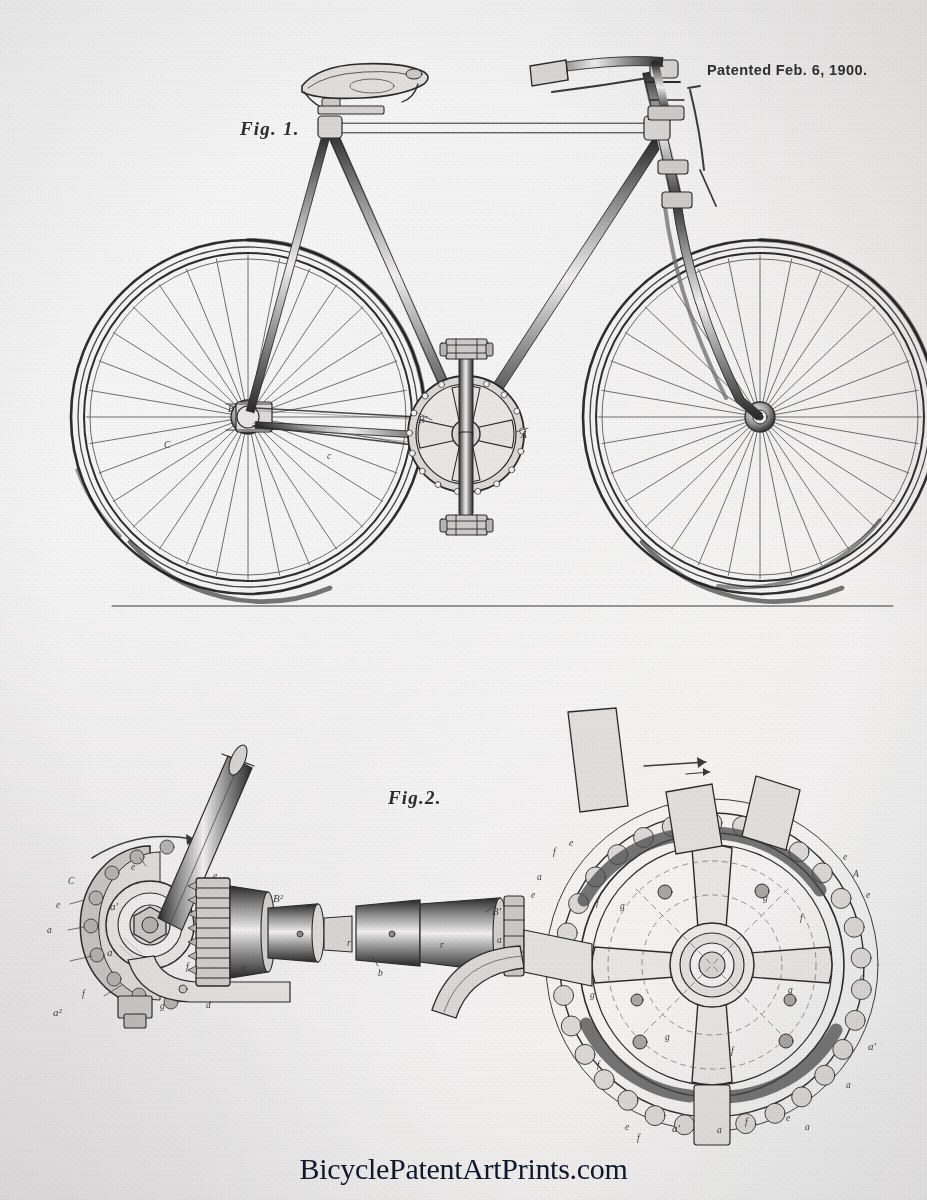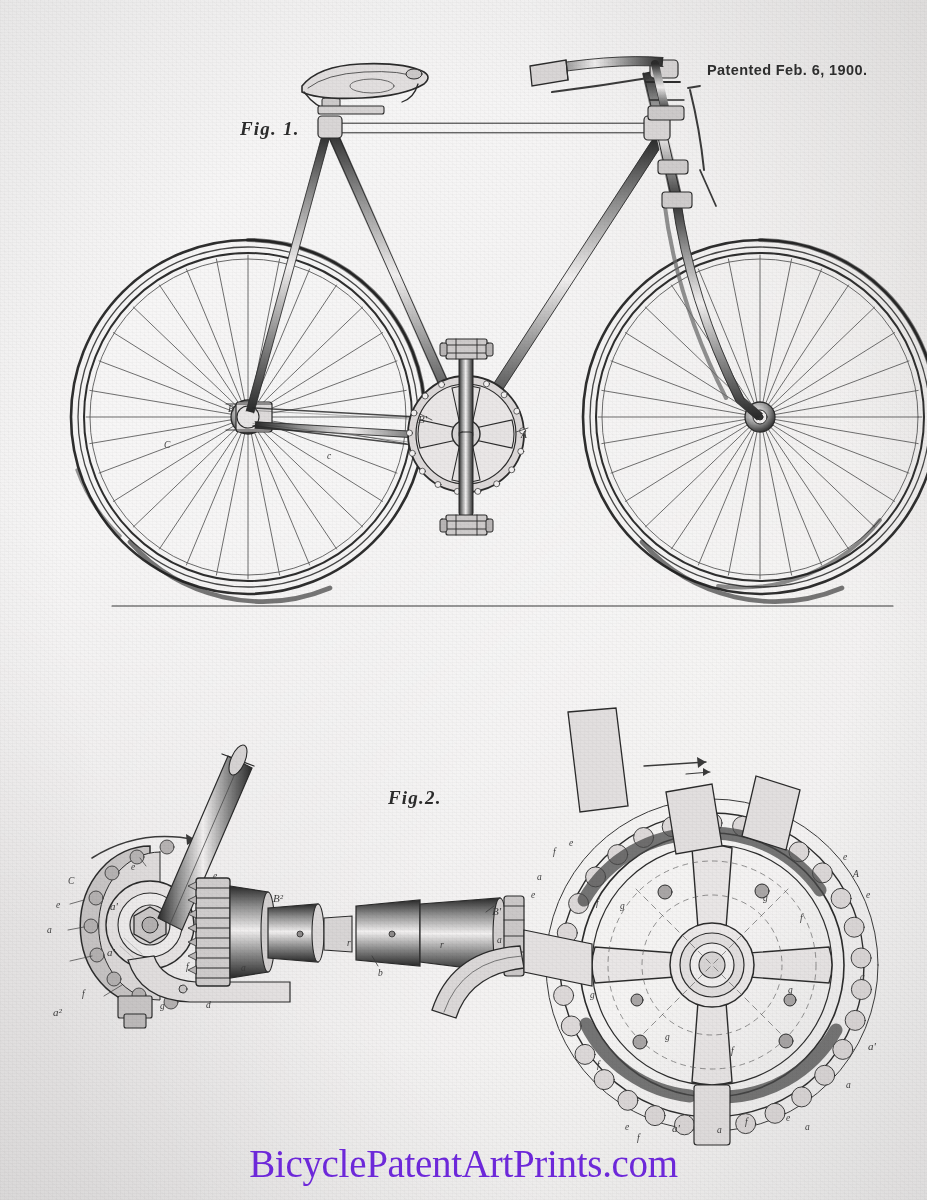--- a/index.html
+++ b/index.html
@@ -33,21 +33,21 @@
   .lbl{position:absolute;color:#2a2a2a;white-space:nowrap;}
   .patdate{font-family:"Liberation Sans",sans-serif;font-weight:bold;font-size:14.5px;letter-spacing:.4px;
            color:#2e2e2e;}
   .figlabel{font-family:"Liberation Serif",serif;font-style:italic;font-weight:bold;
             font-size:19px;letter-spacing:1.2px;color:#2b2b2b;}
   .reflet{font-family:"Liberation Serif",serif;font-style:italic;font-size:11px;color:#3a3a3a;}
   .reflet.sm{font-size:9.5px;}
 
   #watermark{
     position:absolute;left:0;right:0;bottom:14px;text-align:center;
-    font-family:"Liberation Serif",serif;font-size:39px;color:#6d28d9;
+    font-family:"Liberation Serif",serif;font-size:30px;color:#0f172a;
     letter-spacing:-.3px;
   }
 
   .sigblock{position:absolute;}
 </style>
 </head>
 <body>
 
 <div id="sheet"></div>
 

